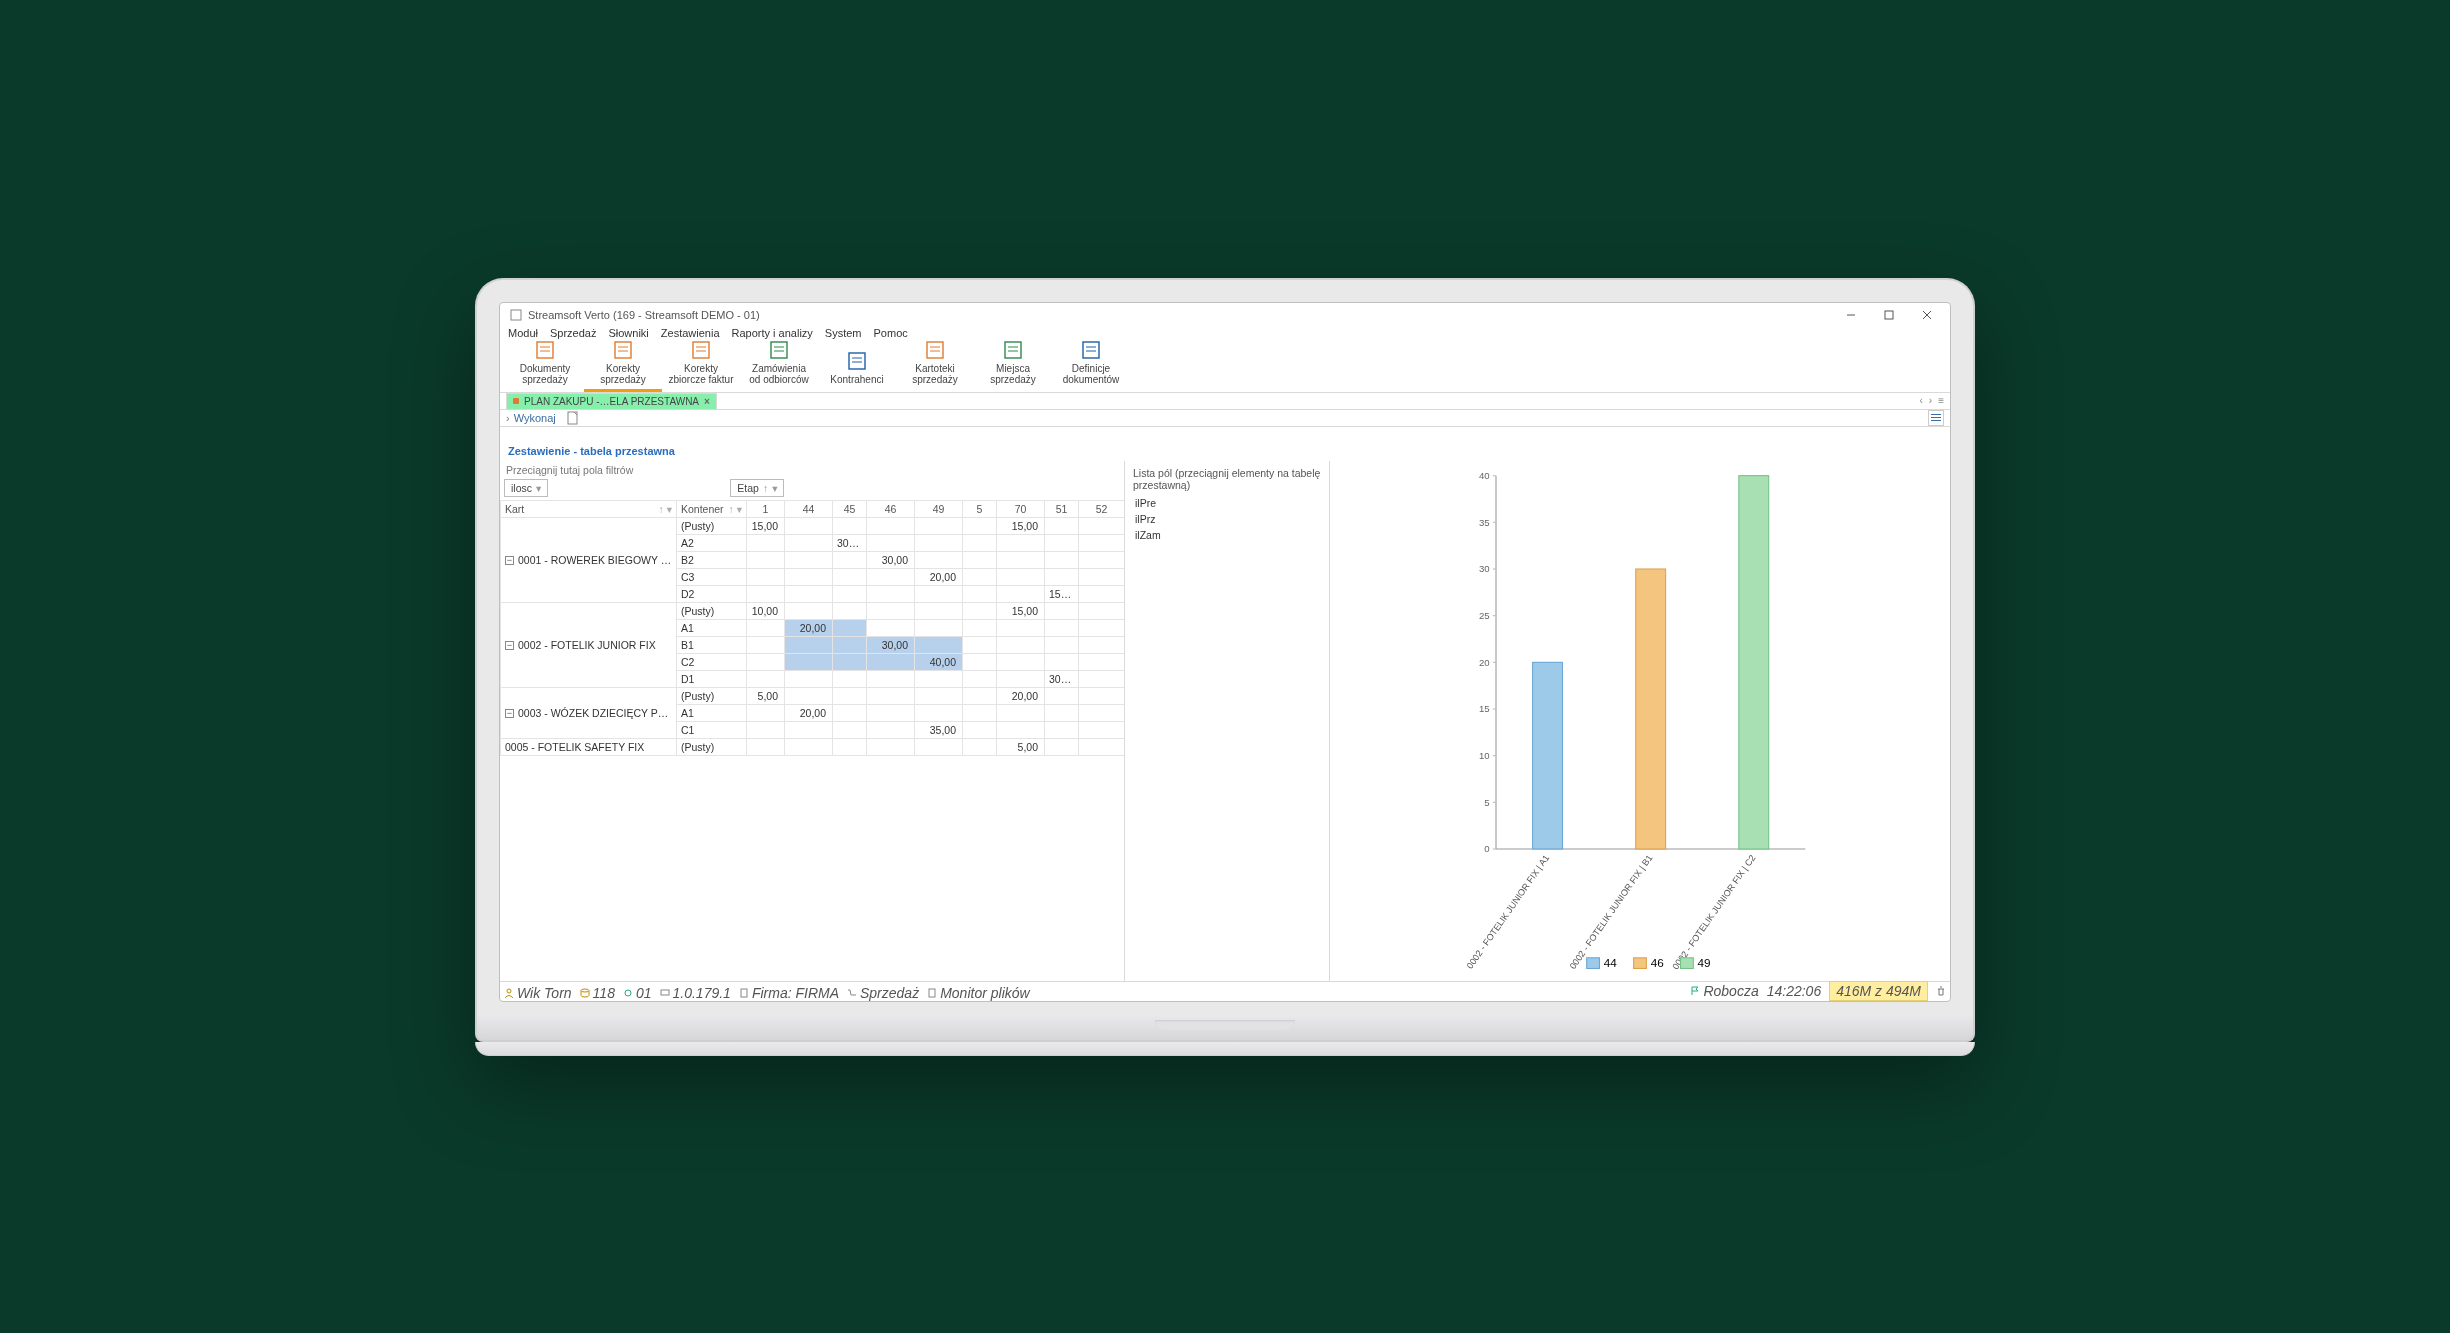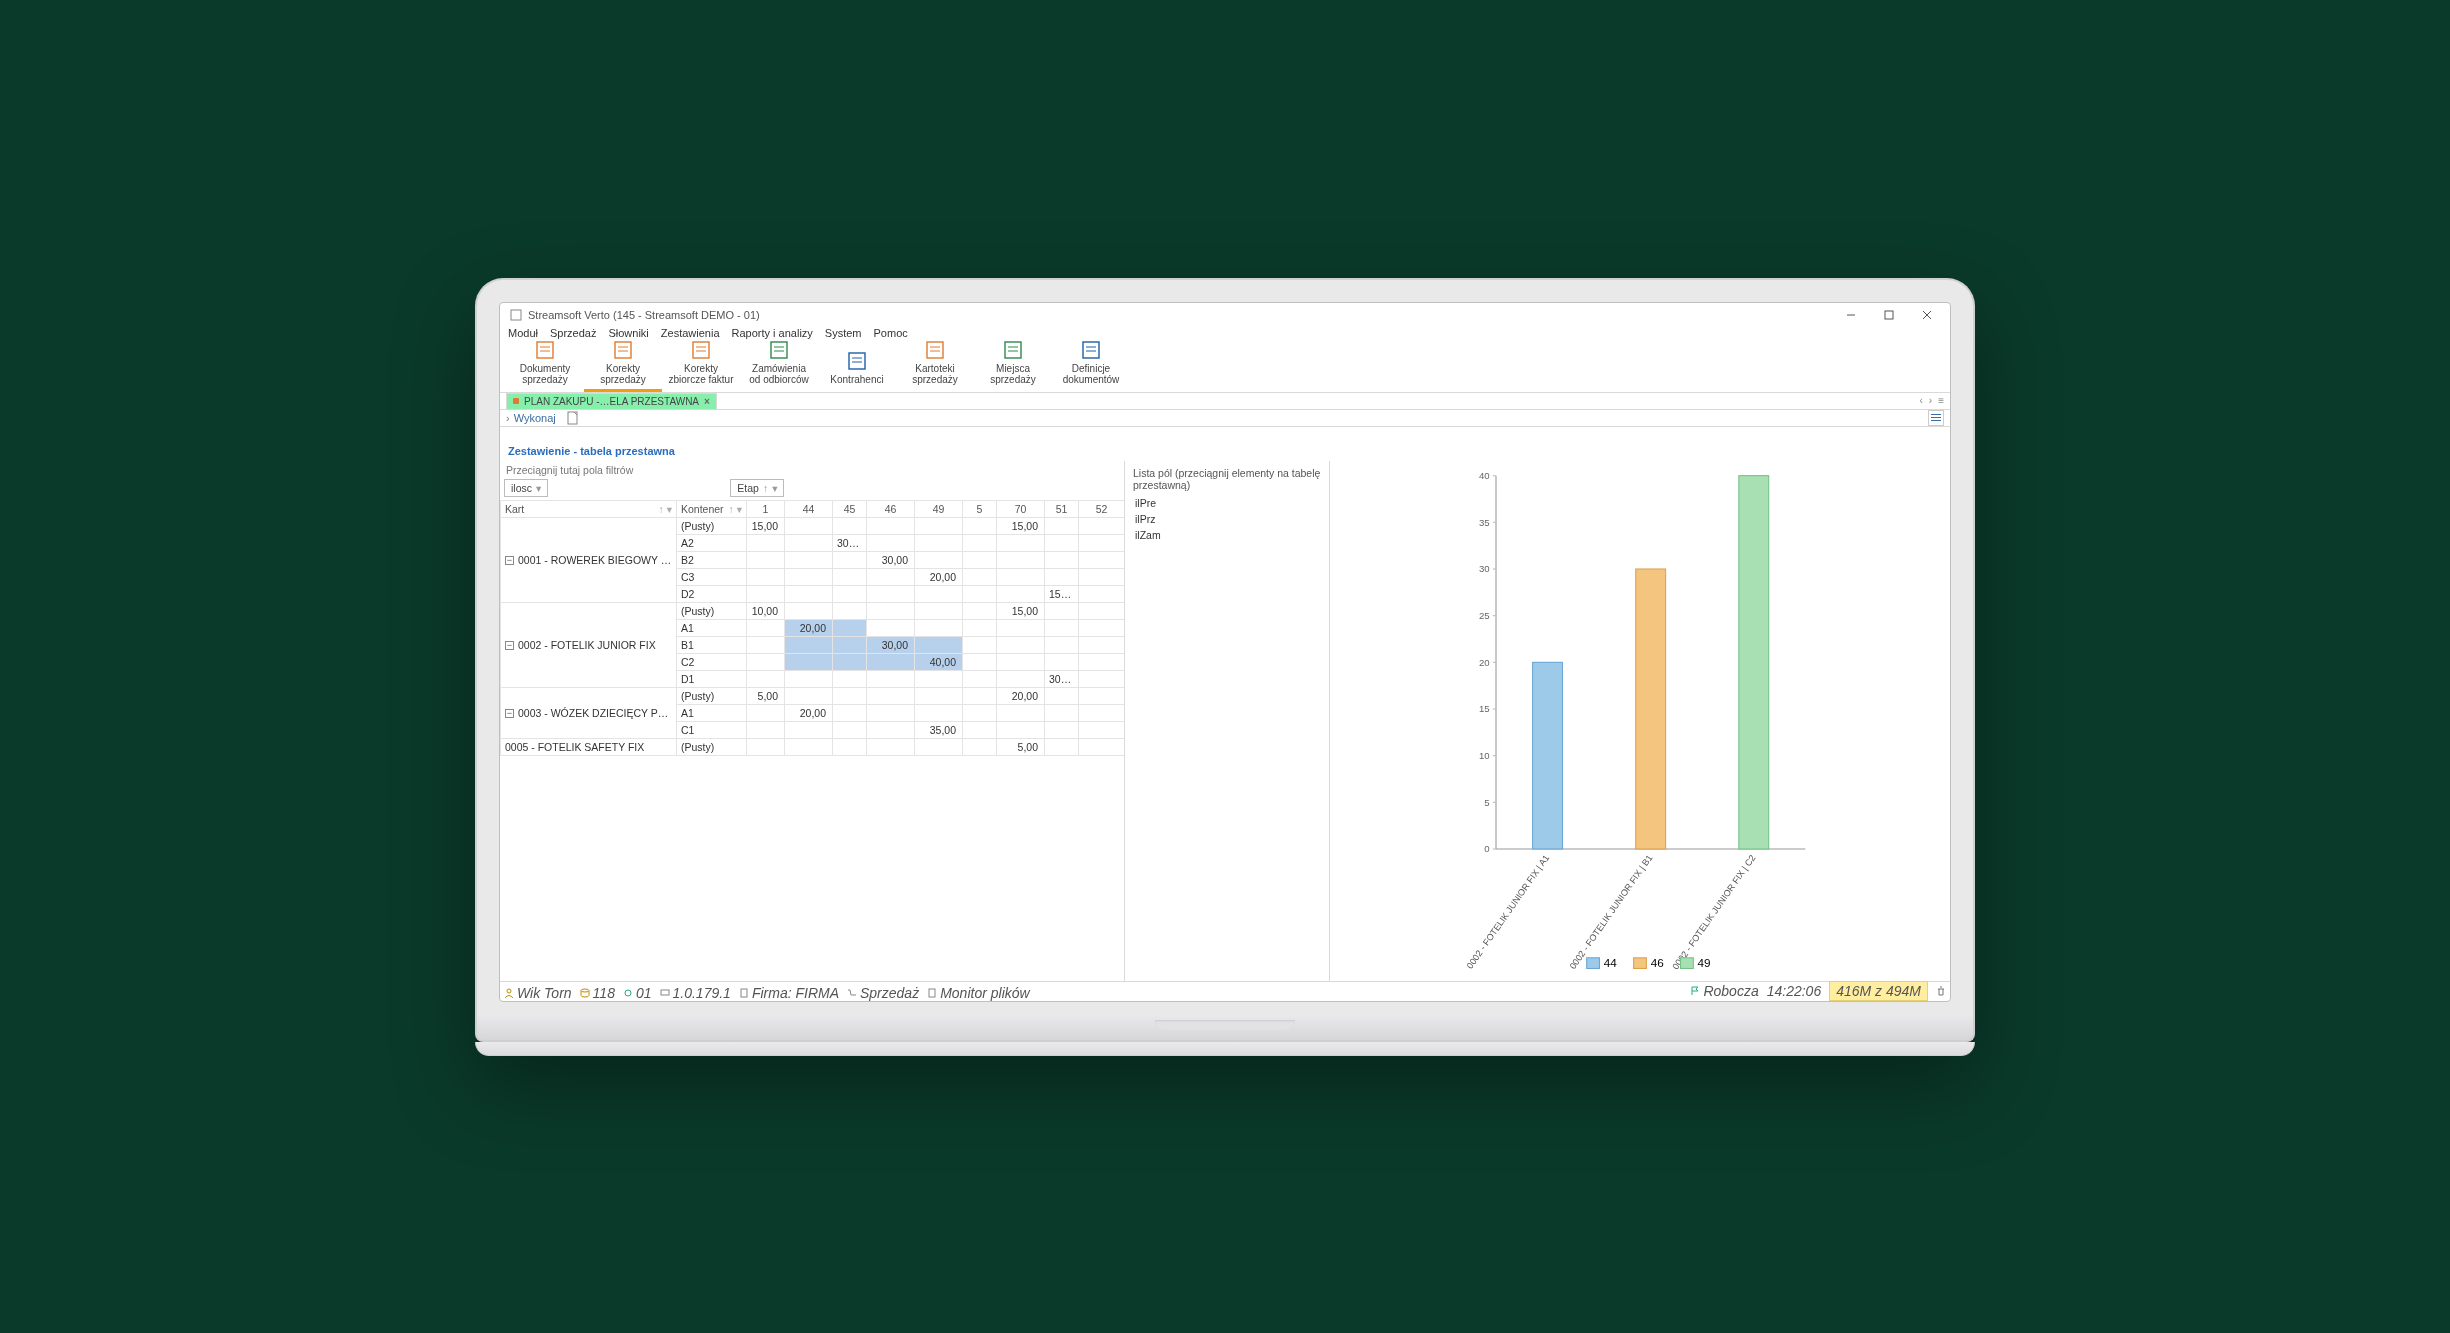--- a/index.html
+++ b/index.html
@@ -127,21 +127,21 @@
 
 <div class="laptop">
   <div class="bezel">
     <div class="screen">
 
       <div class="titlebar">
         <div class="left">
           <svg class="i" width="12" height="12">
               <rect x="1" y="1" width="10" height="10" fill="none" stroke="#888"></rect>
             </svg>
-          <span>Streamsoft Verto (145 - Streamsoft DEMO - 01)</span>
+          <span>Streamsoft Verto (169 - Streamsoft DEMO - 01)</span>
         </div>
         <div class="right">
           <div class="winbtn">
               <svg class="i" width="10" height="10">
                 <line x1="1" y1="5" x2="9" y2="5" stroke="#555"></line>
               </svg>
             </div>
           <div class="winbtn">
               <svg class="i" width="10" height="10">
                 <rect x="1" y="1" width="8" height="8" fill="none" stroke="#555"></rect>

